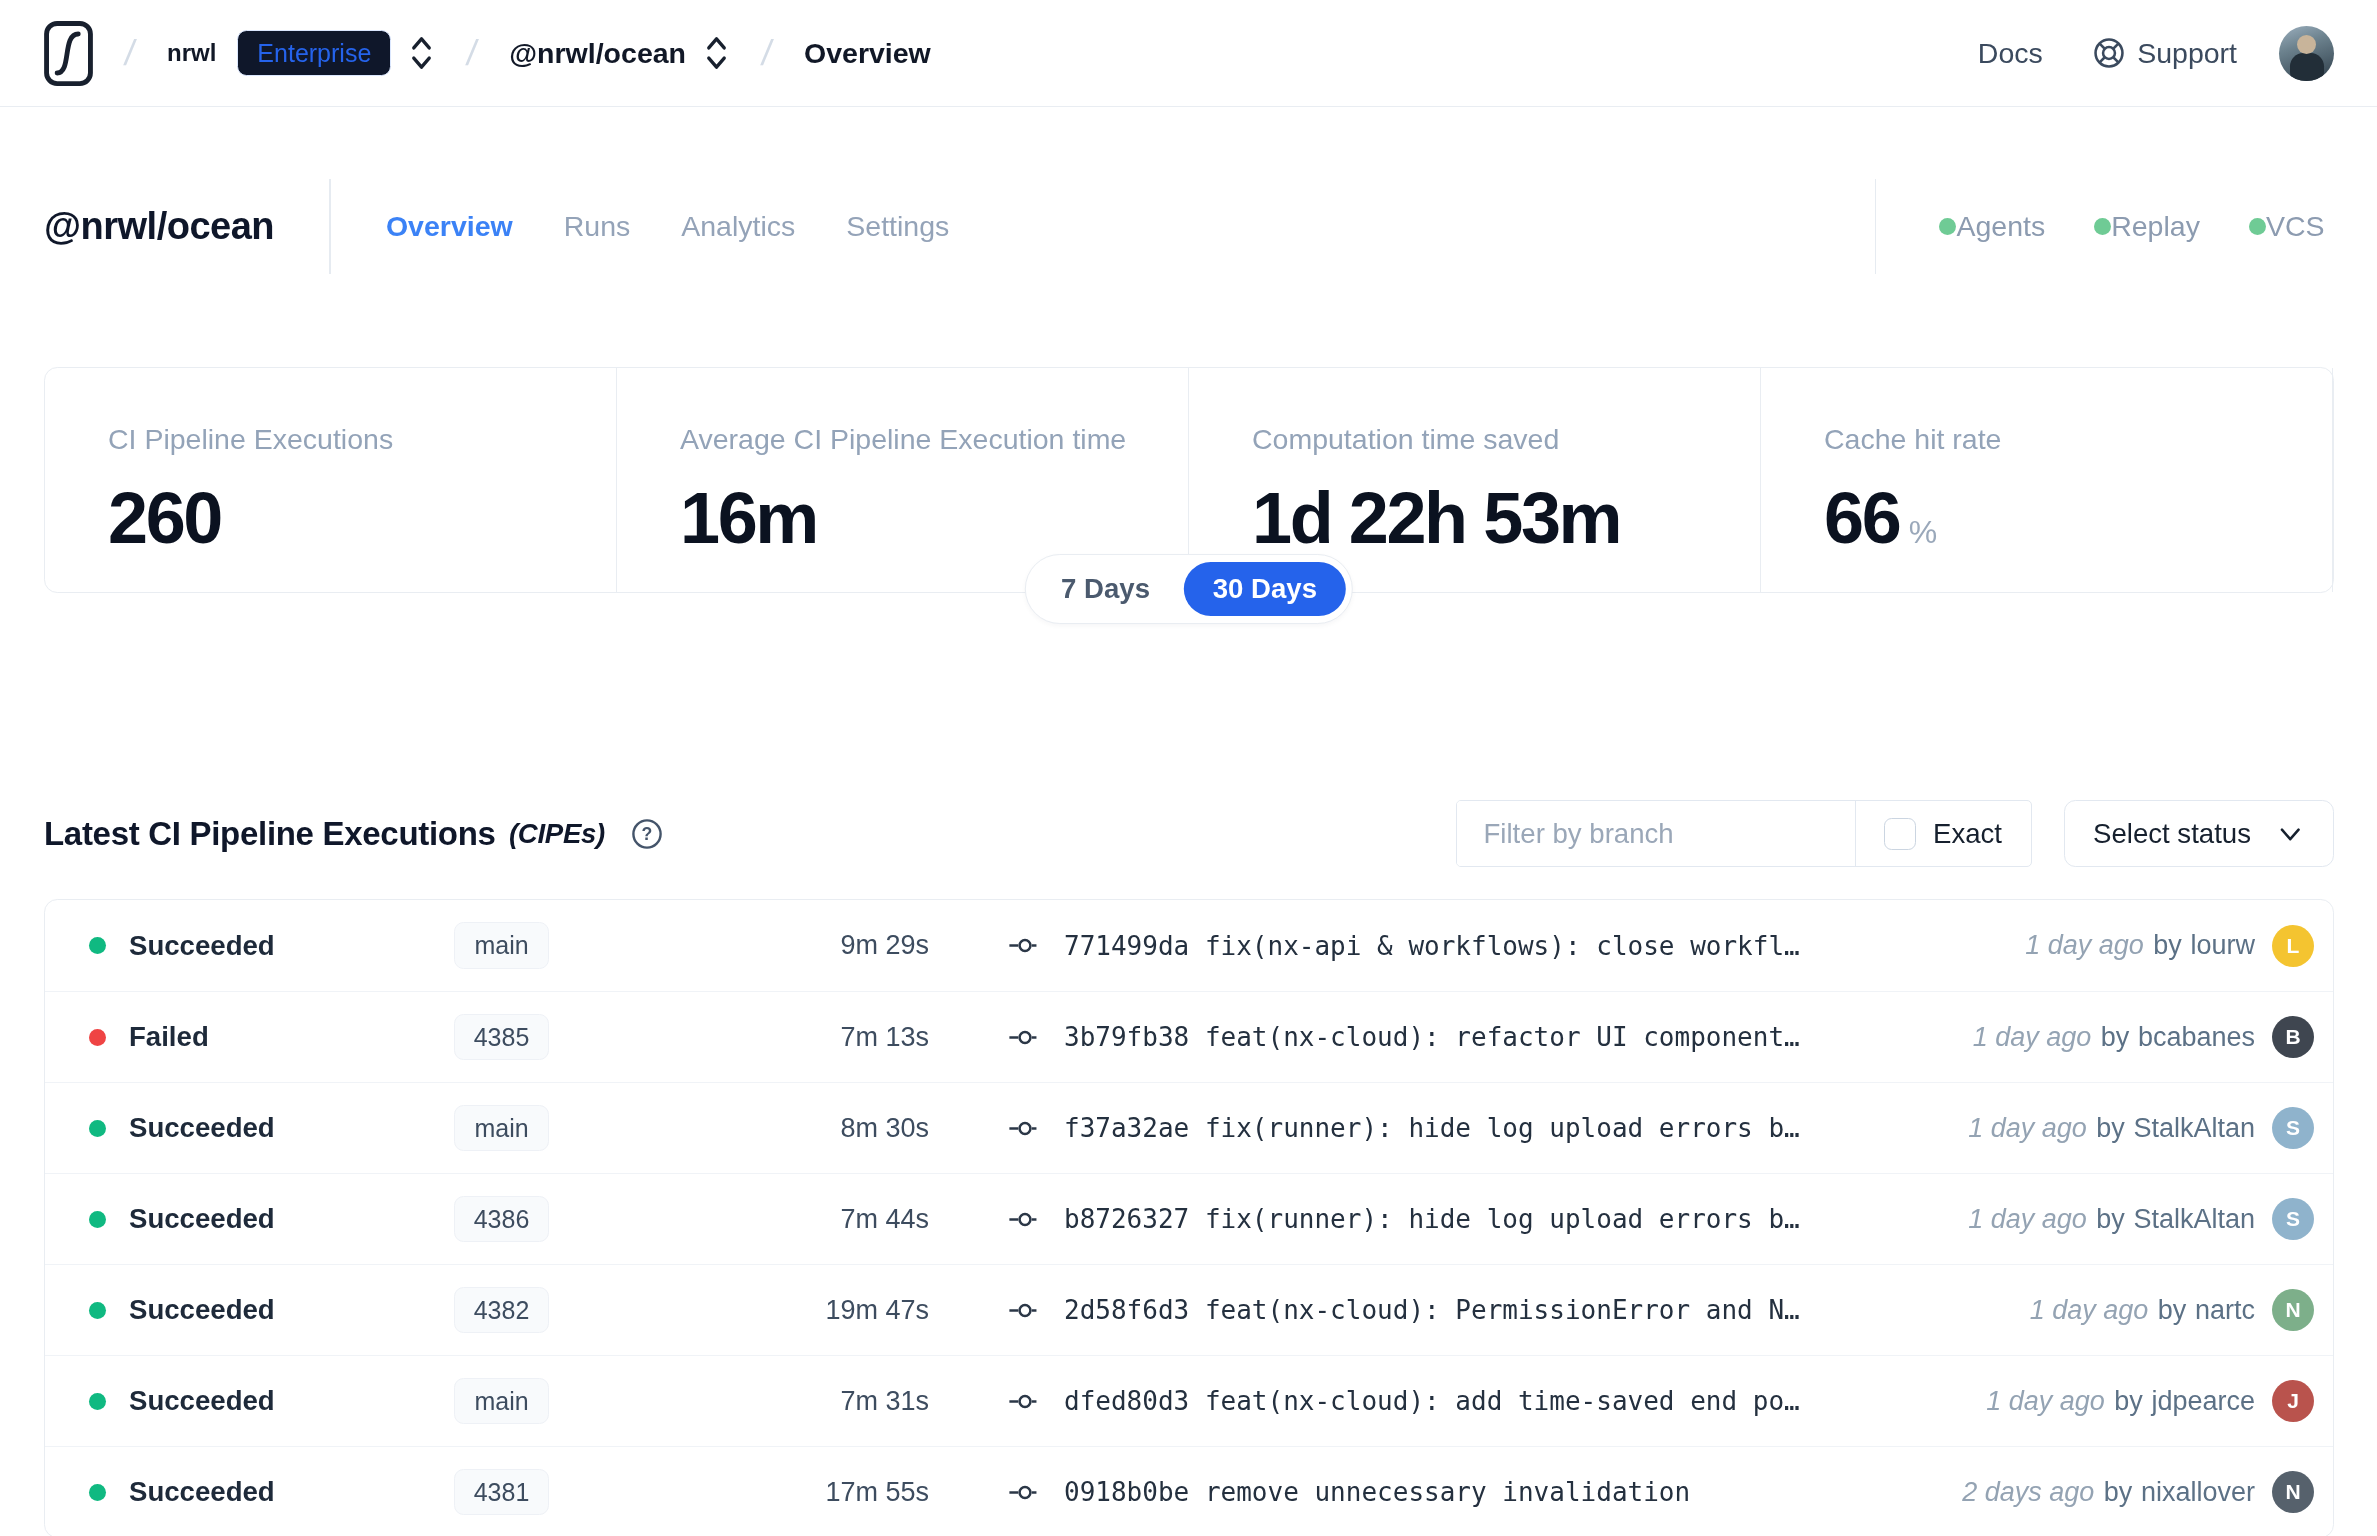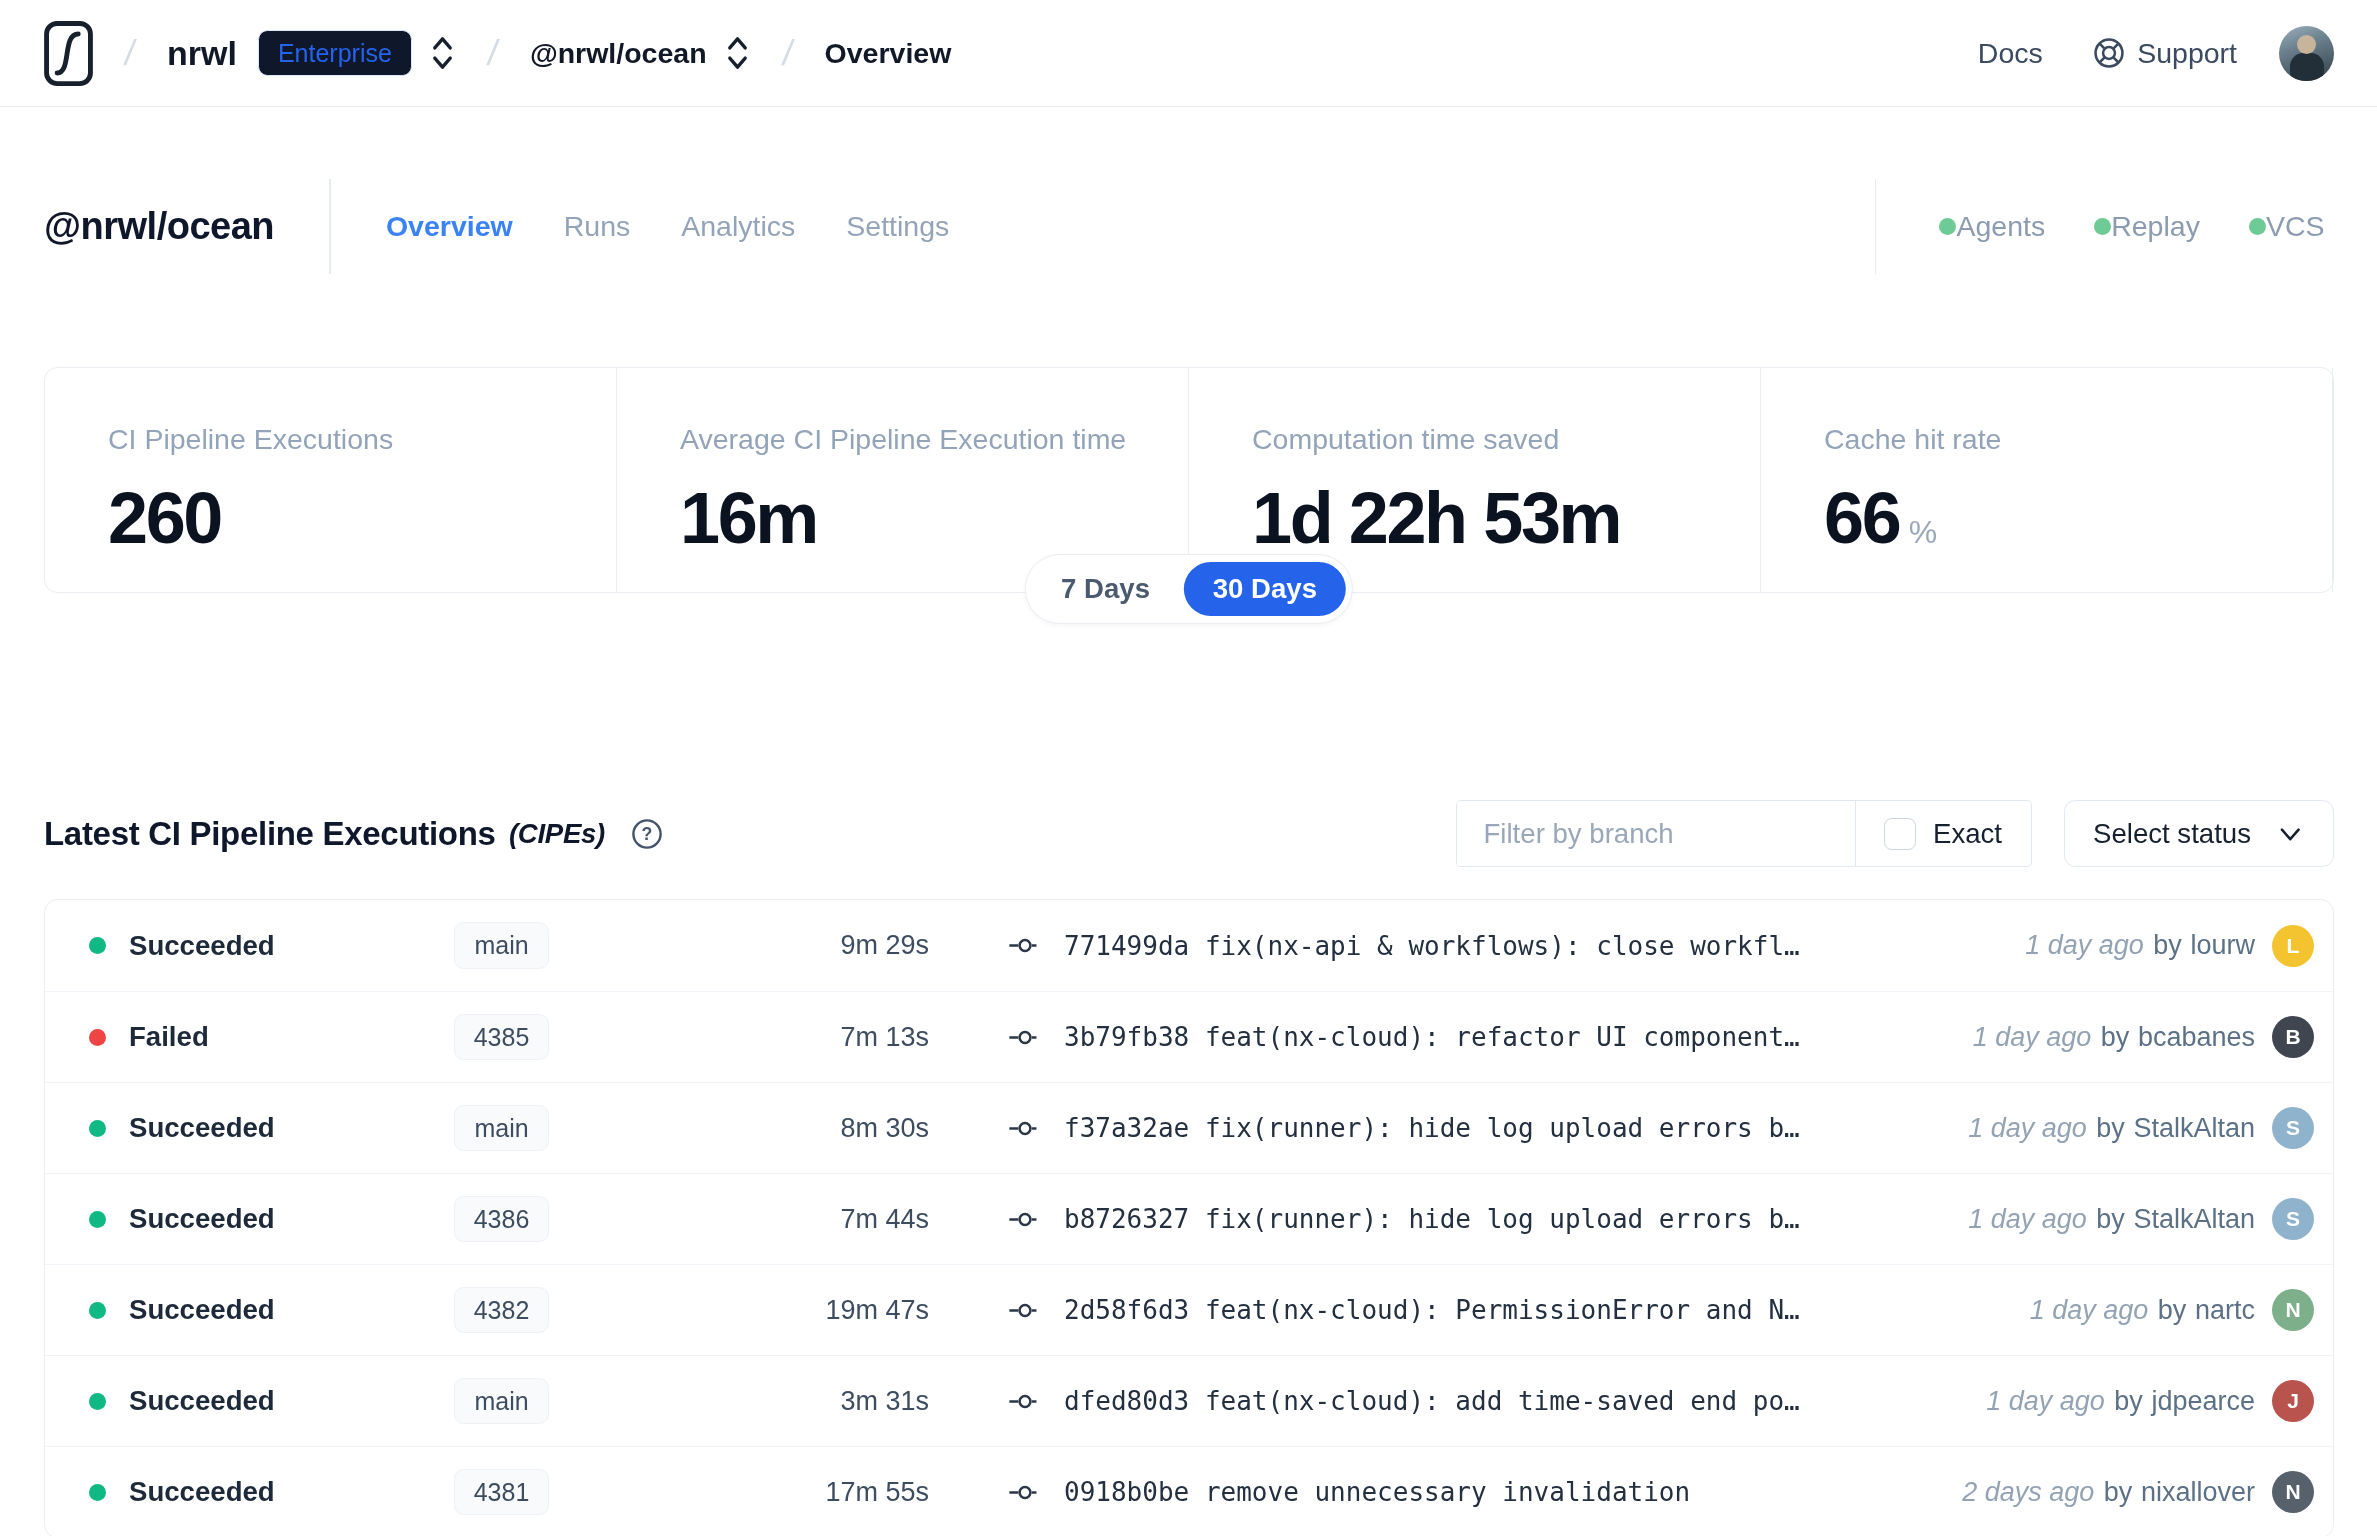--- a/index.html
+++ b/index.html
@@ -15,21 +15,21 @@
   
   .topnav {
     height:107px;
     display:flex; align-items:center;
     padding:0 44px;
     border-bottom:1.9px solid #e9edf2;
     background:#fff;
   }
   .logo-box { width:49px; height:65px; display:flex; align-items:center; justify-content:center; cursor:pointer; }
   .crumb-sep { color:#d4dce6; font-size:36px; font-weight:300; margin:0 32px; transform:skewX(-8deg); }
-  .crumb-org { font-size:34px; font-weight:600; color:#111827; }
+  .crumb-org { font-size:24px; font-weight:600; color:#111827; }
   .badge-enterprise {
     margin-left:21px;
     background:#0f172a; color:#2563eb;
     border:1.9px solid #dbe7fe; border-radius:9.5px;
     font-size:25px; font-weight:500;
     padding:7.6px 19px; cursor:pointer;
   }
   .select-chevrons { margin-left:17px; cursor:pointer; display:flex; align-items:center; }
   .crumb-ws { font-size:28.5px; font-weight:600; color:#111827; }
   .crumb-page { font-size:28.5px; font-weight:600; color:#111827; }
@@ -365,21 +365,21 @@
   </div>
 
   <div class="row">
     <div class="cell-status">
       <span class="status-dot" style="background: rgb(16, 185, 129);"></span>
       <span class="status-text">Succeeded</span>
     </div>
     <div class="cell-branch">
       <span class="branch-badge">main</span>
     </div>
-    <div class="cell-duration">3m 31s</div>
+    <div class="cell-duration">7m 31s</div>
     <div class="cell-commit">
       <svg width="36" height="25" viewBox="0 0 34 24">
         <line x1="2" y1="12" x2="10.5" y2="12" stroke="#2b3747" stroke-width="2.4"></line>
         <circle cx="17" cy="12" r="5.2" fill="none" stroke="#2b3747" stroke-width="2.4"></circle>
         <line x1="23.5" y1="12" x2="28" y2="12" stroke="#2b3747" stroke-width="2.4"></line>
       </svg>
       <span class="commit-text"><span>dfed80d3</span>&nbsp;<span>feat(nx-cloud): add time-saved end po…</span></span>
     </div>
     <div class="cell-meta">
       <span class="time-ago">1 day ago</span>

